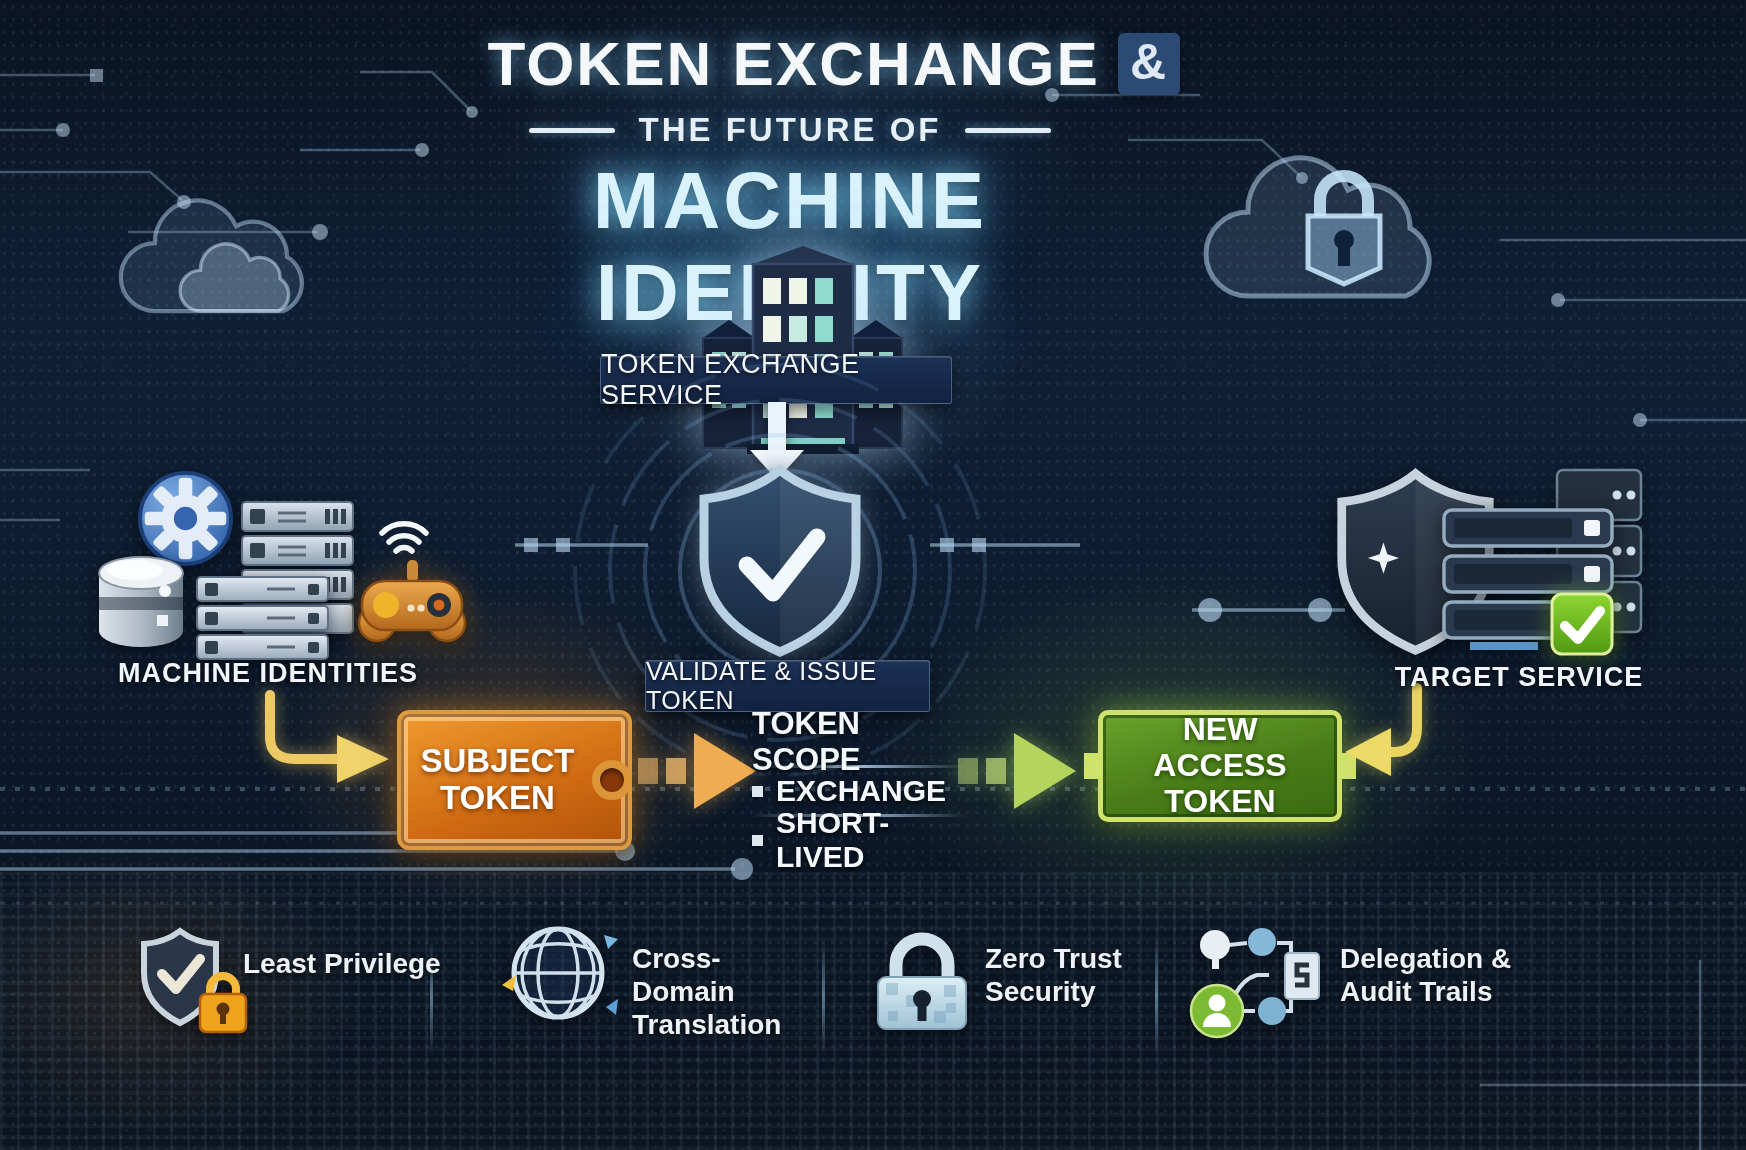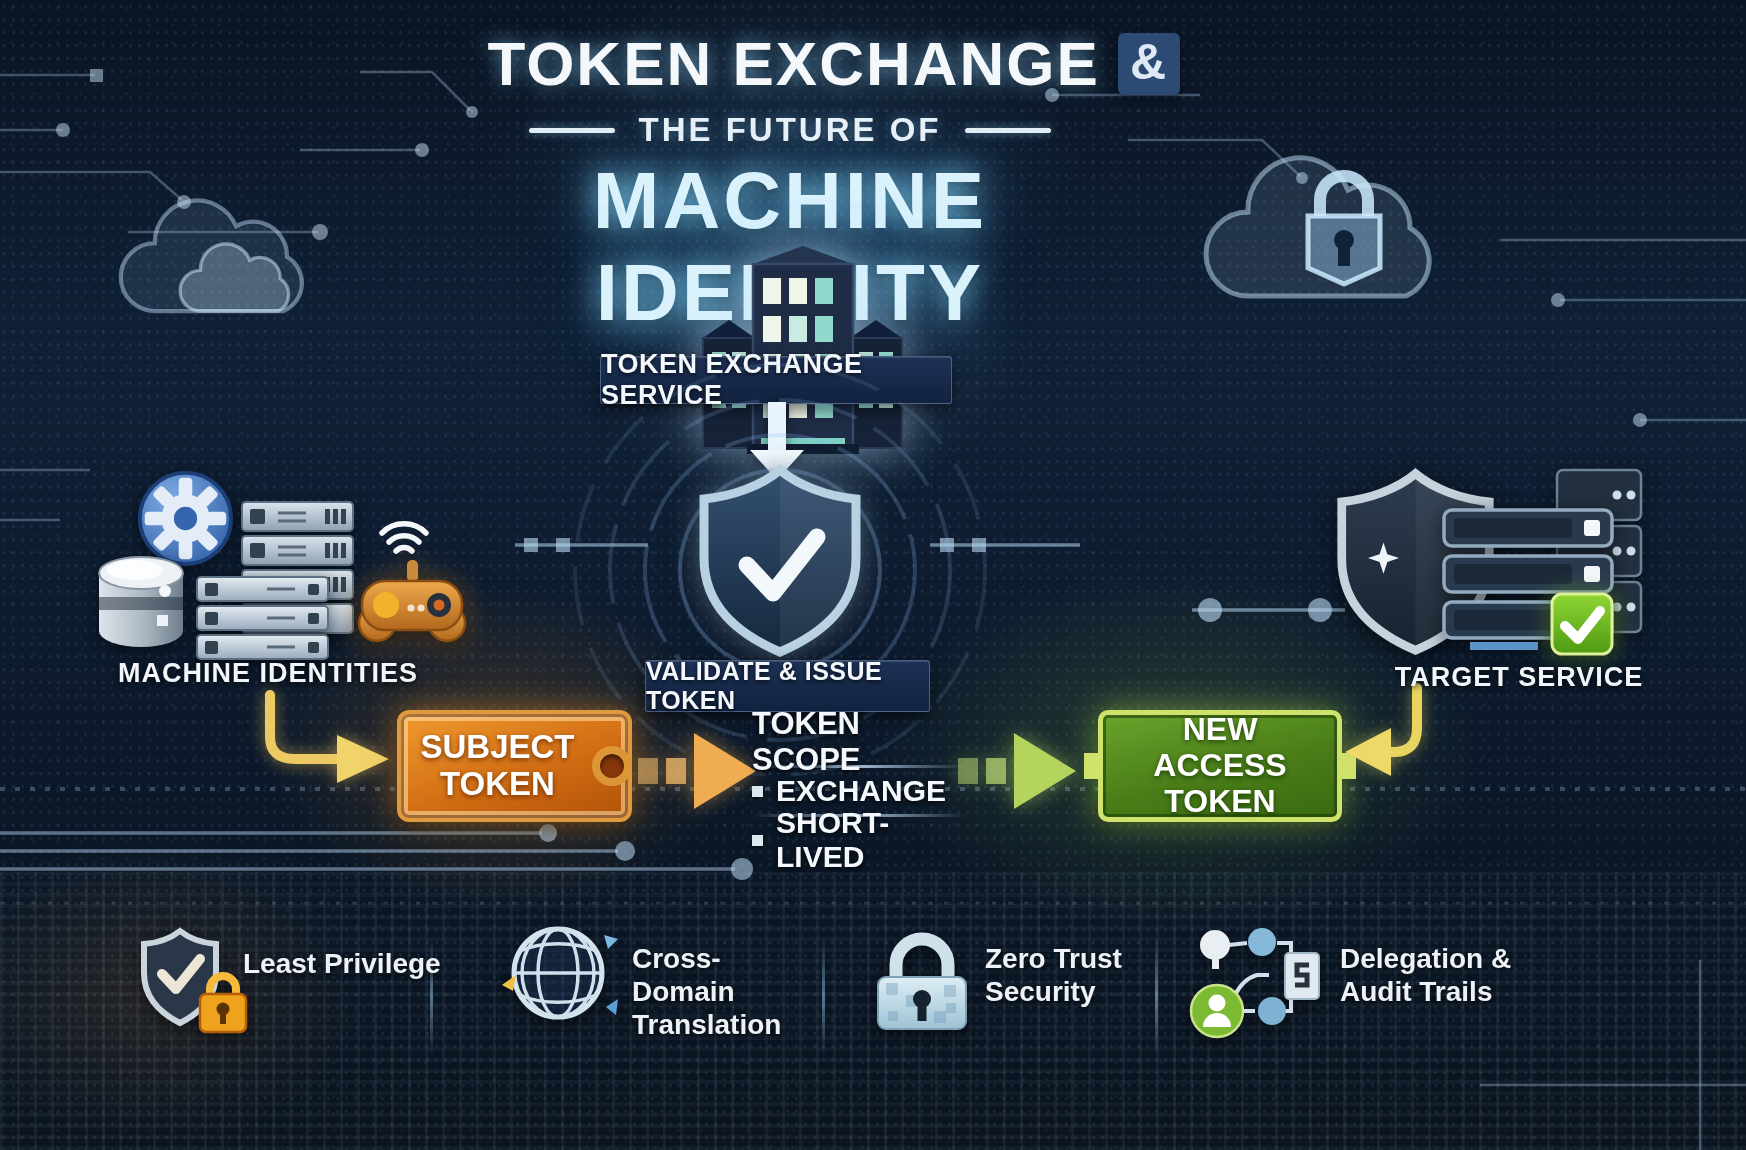--- a/index.html
+++ b/index.html
@@ -44,36 +44,36 @@
   .dash{height:5px;width:86px;background:#e3edf6;border-radius:3px;
         box-shadow:0 0 10px rgba(150,210,255,.5);}
   .t3{margin-top:6px;font-size:80px;font-weight:bold;letter-spacing:3px;color:#d9f2fc;
       text-shadow:0 0 28px rgba(130,220,255,.9),0 0 60px rgba(100,190,255,.55),0 4px 8px rgba(0,0,0,.55);}
 
   
   .label-box{
     position:absolute;display:flex;align-items:center;justify-content:center;
     background:linear-gradient(180deg,#1c3156,#12223f);
     border:1px solid rgba(150,180,220,.4);border-radius:3px;
-    font-weight:bold;color:#f4f8fc;letter-spacing:.5px;
+    font-weight:normal;color:#f4f8fc;letter-spacing:.5px;
     text-shadow:0 2px 4px rgba(0,0,0,.7);
     box-shadow:0 6px 16px rgba(0,0,0,.5), inset 0 1px 0 rgba(255,255,255,.15);
   }
   .box-exchange{left:600px;top:356px;width:352px;height:48px;font-size:27px;}
   .box-validate{left:645px;top:660px;width:285px;height:52px;font-size:25px;}
 
   
   .side-label{position:absolute;font-weight:bold;color:#f2f6fa;
       text-shadow:0 2px 6px rgba(0,0,0,.8);letter-spacing:1px;margin-left:22px;}
   .mi-label{left:96px;top:658px;font-size:27px;}
   .ts-label{left:1372px;top:662px;width:250px;text-align:center;font-size:27px;}
 
   
   .subject-token{
-    position:absolute;left:397px;top:710px;width:235px;height:112px;border-radius:12px;
+    position:absolute;left:397px;top:710px;width:235px;height:140px;border-radius:12px;
     background:linear-gradient(160deg,#f09a2e,#cf6a12 60%,#b05208);
     border:4px solid #de9a3e;
     box-shadow:inset 0 0 0 3px rgba(90,40,5,.5), inset 0 0 0 7px rgba(255,228,175,.55),
                0 0 30px rgba(240,150,40,.5), 0 6px 14px rgba(0,0,0,.45);
     display:flex;align-items:center;justify-content:center;
   }
   .subject-token .tok-text{width:160px;margin-right:34px;text-align:center;
     font-size:33px;line-height:1.12;font-weight:bold;color:#fff;
     text-shadow:0 2px 5px rgba(90,35,0,.8);}
   .tok-hole{position:absolute;right:-4px;top:50%;transform:translateY(-50%);

